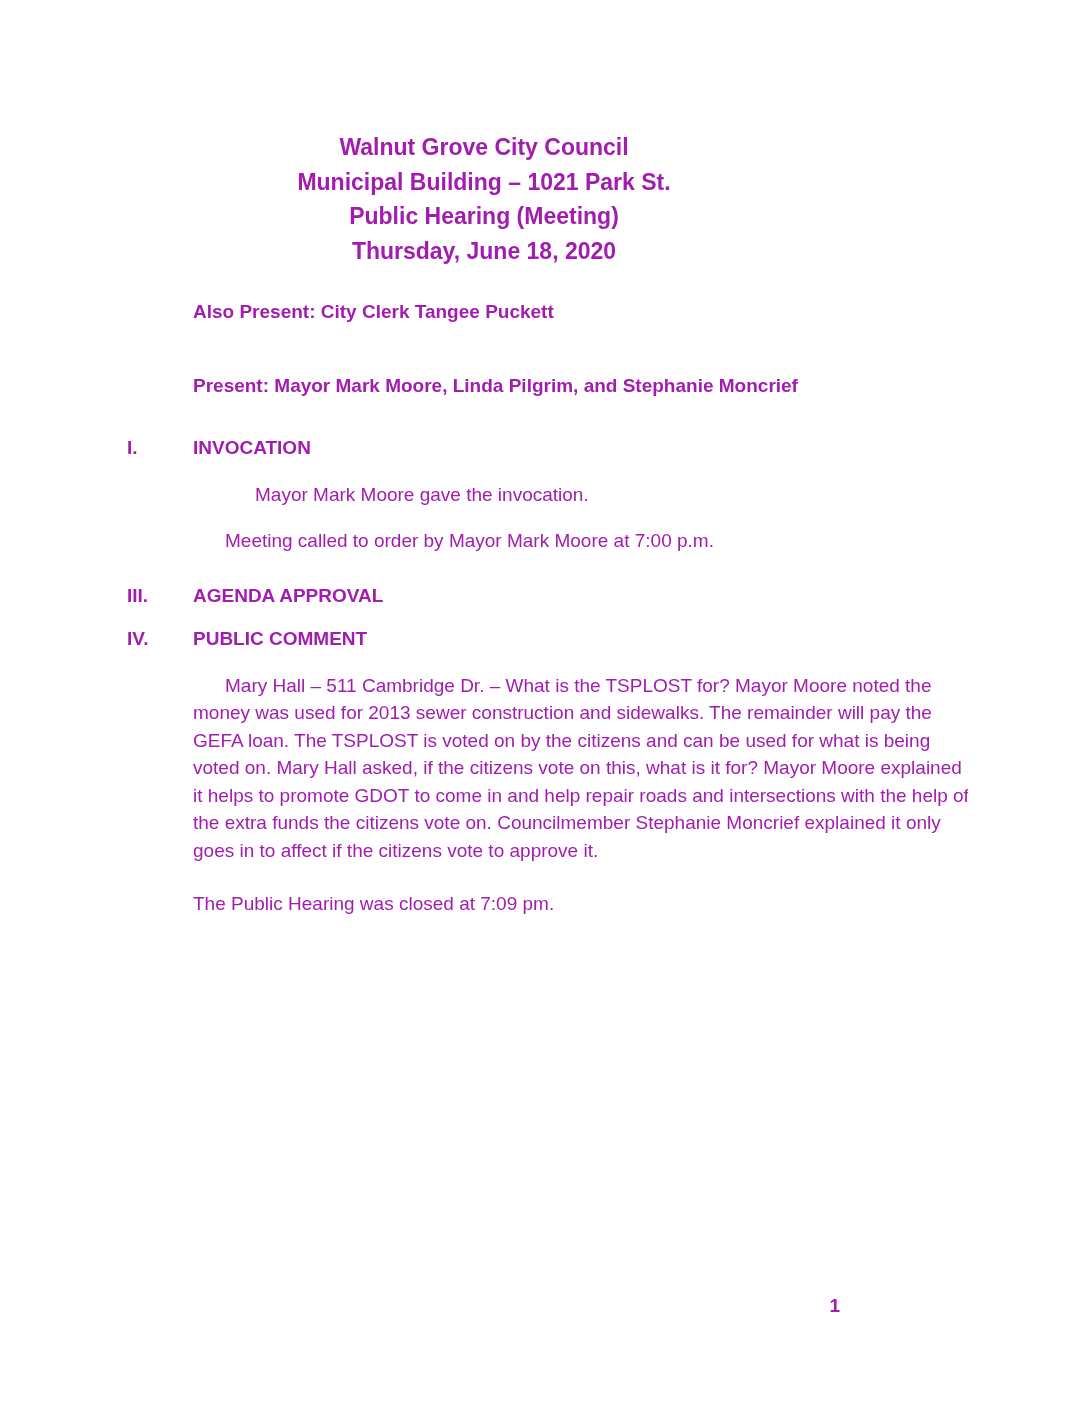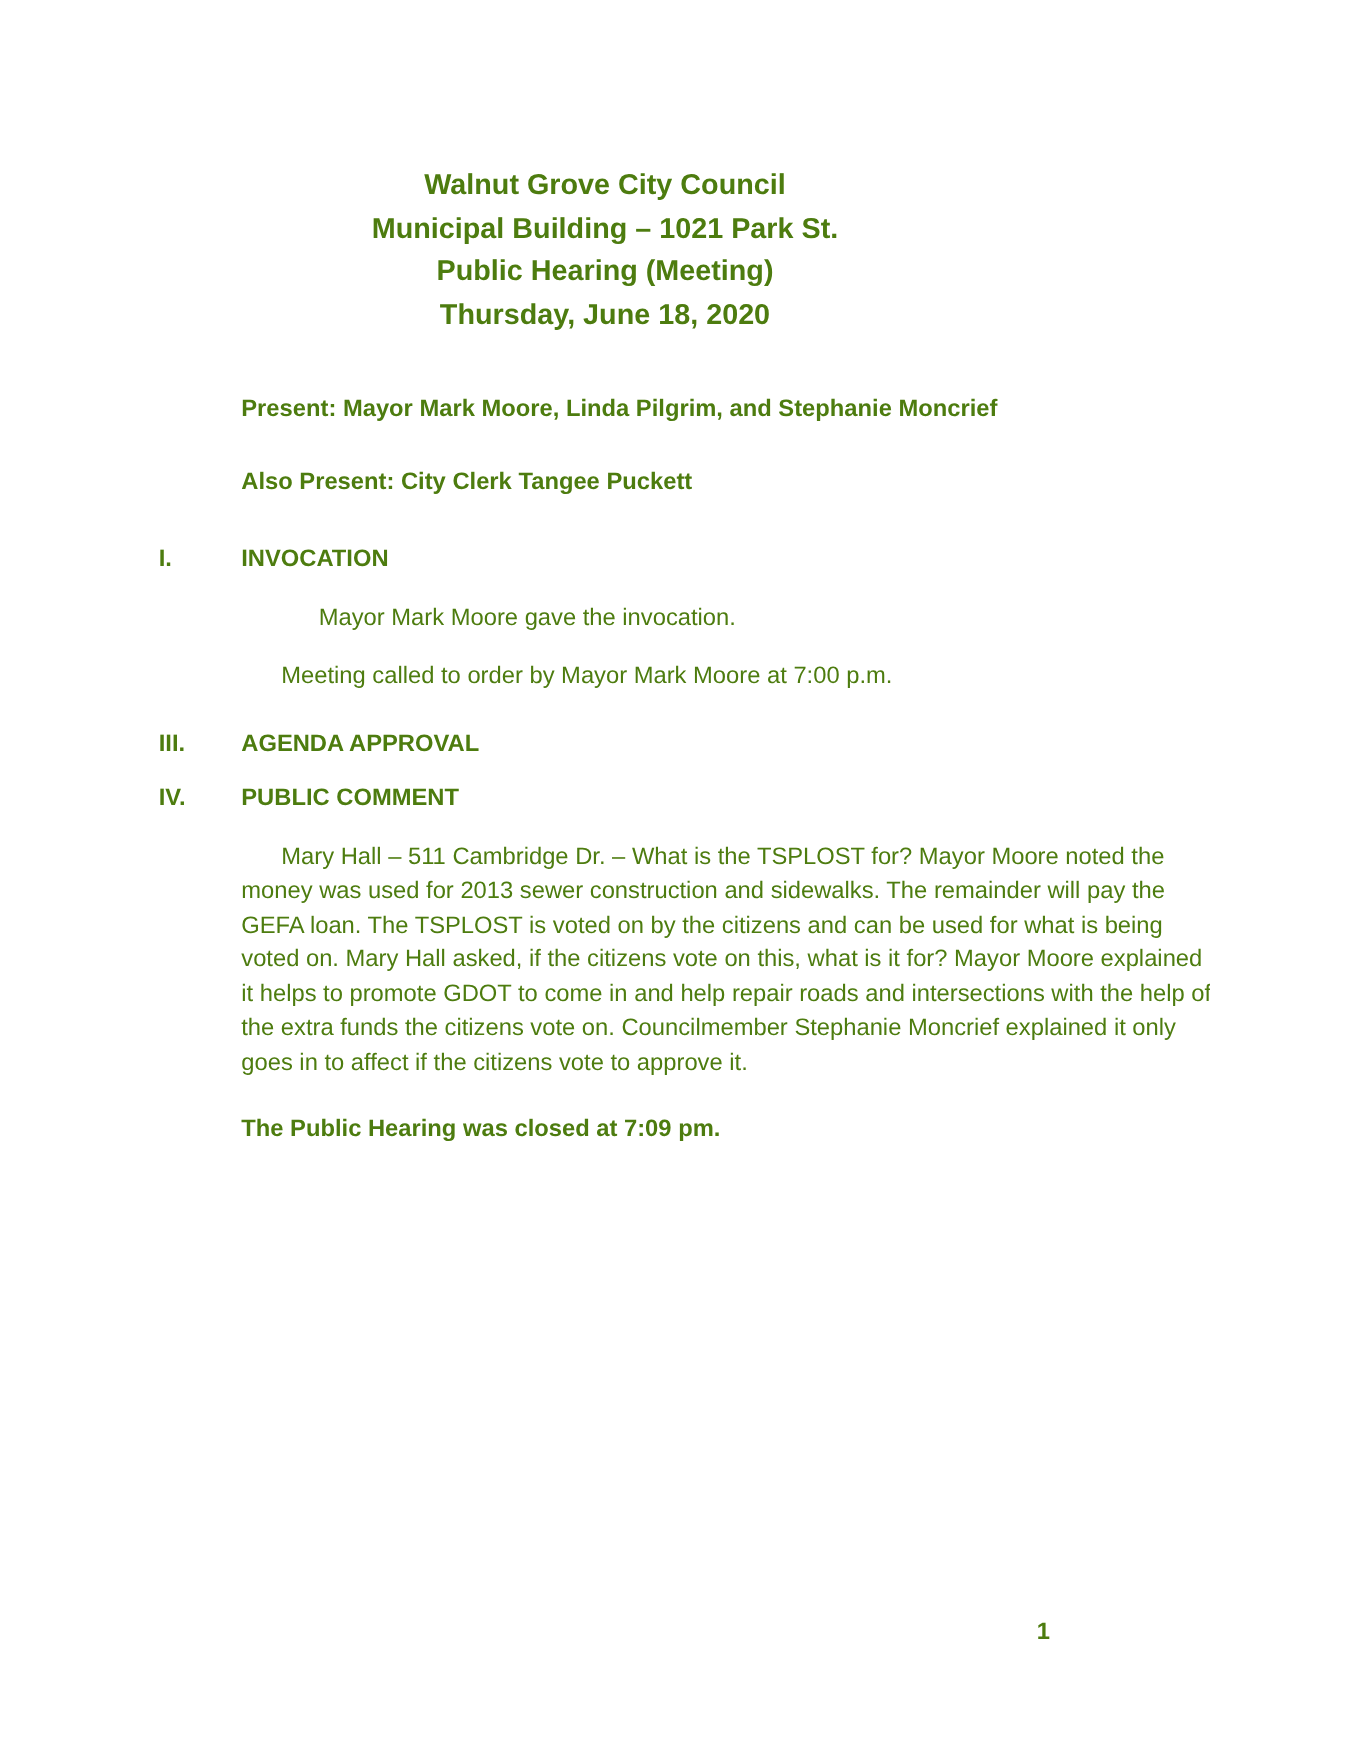--- a/index.html
+++ b/index.html
@@ -5,21 +5,21 @@
   html, body {
     margin: 0;
     padding: 0;
     background: #ffffff;
   }
   .page {
     position: relative;
     width: 968px;
     height: 1408px;
     background: #ffffff;
-    color: #4d7c0f;
+    color: #a21caf;
     font-family: "Liberation Sans", sans-serif;
     font-size: 19px;
     line-height: 27.5px;
     overflow: hidden;
   }
   .title-block {
     padding-top: 130px;
     text-align: center;
     font-weight: 700;
     font-size: 23px;
@@ -56,43 +56,42 @@
   .body-par.deep {
     margin-left: 255px;
     width: 716px;
     text-indent: 0;
   }
   .body-par + .body-par { margin-top: 28px; text-align: center; }
   .closing {
     margin-top: 26px;
     margin-left: 193px;
     width: 778px;
-    font-weight: bold;
   }
   .page-number {
     position: absolute;
     top: 1292px;
     right: 128px;
     font-weight: 700;
   }
 </style>
 </head>
 <body>
 
 <div class="page">
 
   <div class="title-block">
     <div>Walnut Grove City Council</div>
     <div>Municipal Building – 1021 Park St.</div>
     <div>Public Hearing (Meeting)</div>
     <div>Thursday, June 18, 2020</div>
   </div>
 
+  <p class="attendance-line also-present">Also Present: City Clerk Tangee Puckett</p>
   <p class="attendance-line present">Present: Mayor Mark Moore, Linda Pilgrim, and Stephanie Moncrief</p>
-  <p class="attendance-line also-present">Also Present: City Clerk Tangee Puckett</p>
 
   <div class="section sec-1">
     <div class="section-heading">
       <span class="numeral">I.</span>
       <span>INVOCATION</span>
     </div>
     <p class="body-par deep">Mayor Mark Moore gave the invocation.</p>
   </div>
 
   <div class="section sec-2">

